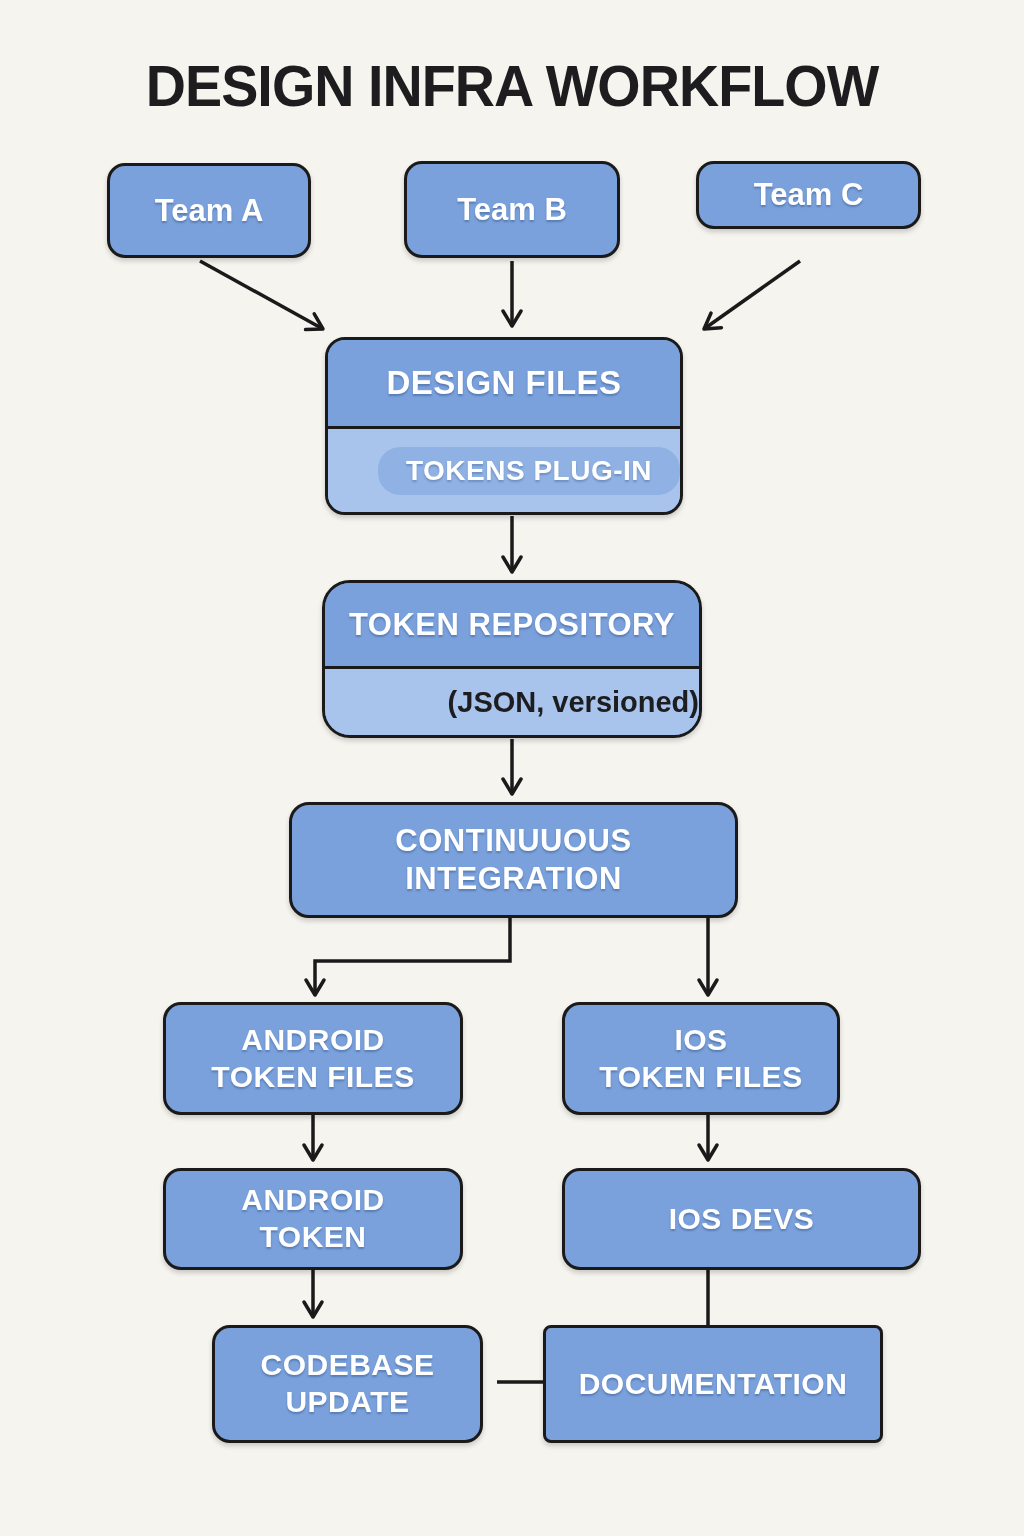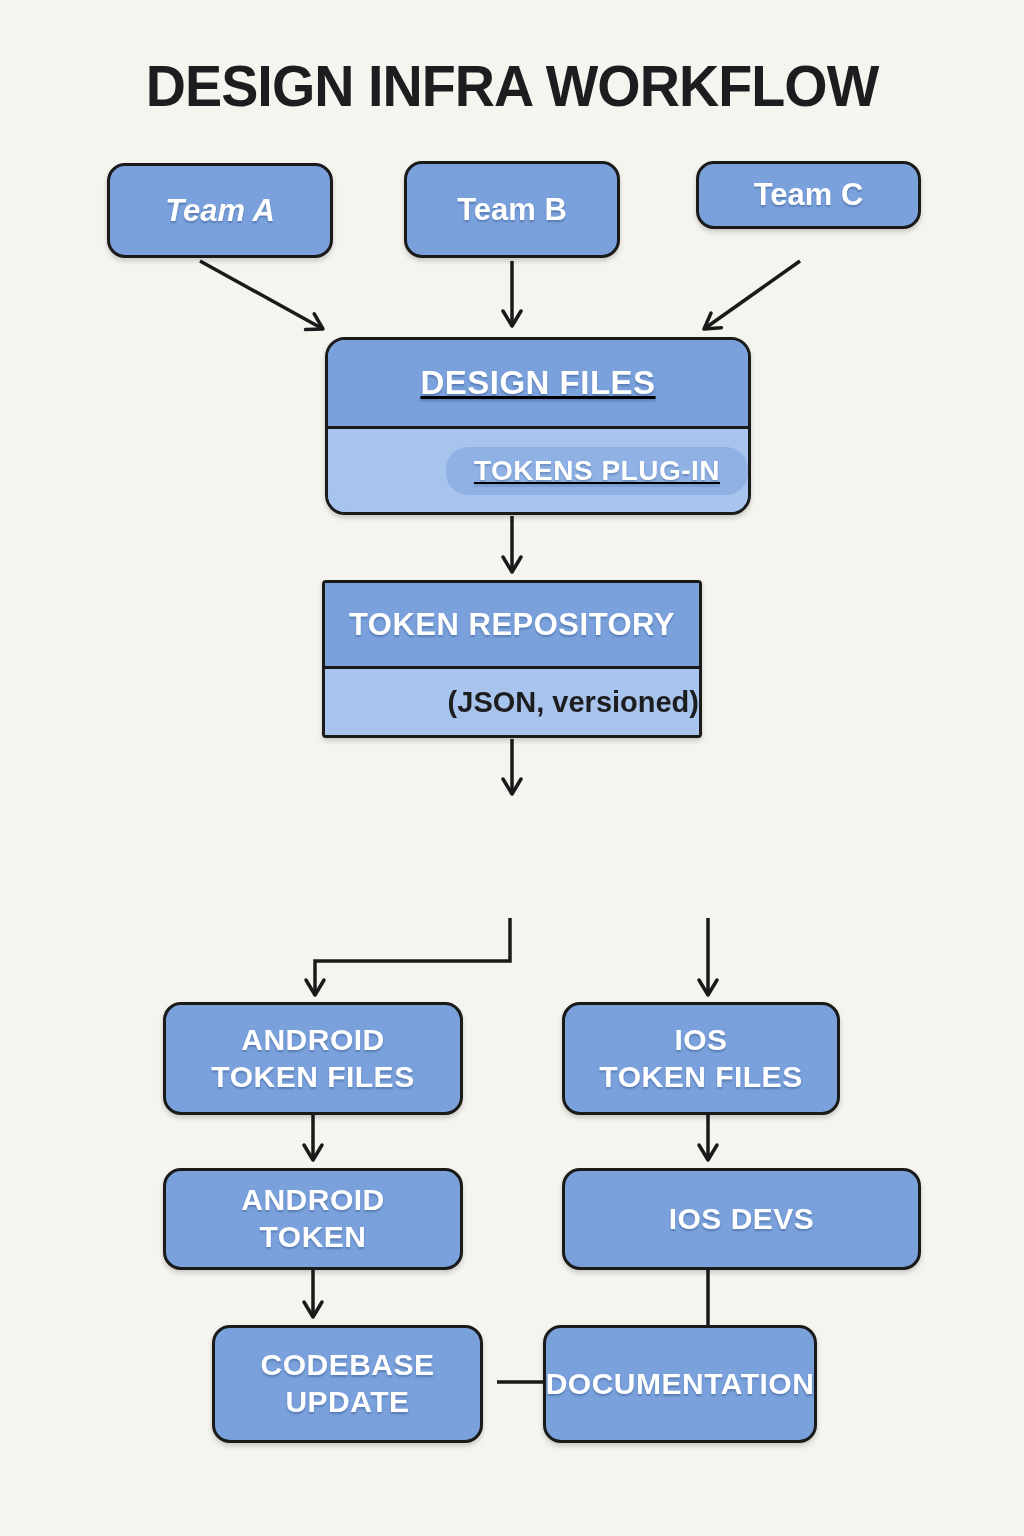--- a/index.html
+++ b/index.html
@@ -68,48 +68,52 @@
       <path d="M510,918 L510,961 L315,961 L315,995" marker-end="url(#arrowhead)"></path>
       <path d="M708,918 L708,995" marker-end="url(#arrowhead)"></path>
       <path d="M313,1115 L313,1160" marker-end="url(#arrowhead)"></path>
       <path d="M708,1115 L708,1160" marker-end="url(#arrowhead)"></path>
       <path d="M313,1270 L313,1317" marker-end="url(#arrowhead)"></path>
       <path d="M708,1270 L708,1325"></path>
       <path d="M497,1382 L543,1382"></path>
     </g>
   </svg>
 
-  <div class="node" style="left:107px;top:163px;width:226px;height:95px;font-style:italic;">
+  <div class="node" style="left:107px;top:163px;width:204px;height:95px;">
     <span class="lbl sz-team">Team A</span>
   </div>
   <div class="node" style="left:404px;top:161px;width:216px;height:97px;">
     <span class="lbl sz-team">Team B</span>
   </div>
   <div class="node" style="left:696px;top:161px;width:225px;height:68px;">
     <span class="lbl sz-team">Team C</span>
   </div>
 
-  <div class="node split" style="left:325px;top:337px;width:426px;height:178px;border-radius:20px;text-decoration:underline;">
+  <div class="node split" style="left:325px;top:337px;width:358px;height:178px;border-radius:20px;">
     <div class="sect top" style="flex-basis:86px;">
       <span class="lbl sz-big">DESIGN FILES</span>
     </div>
     <div class="sect bottom">
       <span class="pill">TOKENS PLUG-IN</span>
     </div>
   </div>
 
-  <div class="node split" style="left:322px;top:580px;width:380px;height:158px;border-radius:4px;">
+  <div class="node split" style="left:322px;top:580px;width:380px;height:158px;border-radius:28px;">
     <div class="sect top" style="flex-basis:83px;">
       <span class="lbl sz-big" style="font-size:31px;">TOKEN REPOSITORY</span>
     </div>
     <div class="sect bottom">
       <span class="sub-dark">(JSON, versioned)</span>
     </div>
   </div>
 
+  <div class="node" style="left:289px;top:802px;width:449px;height:116px;border-radius:20px;">
+    <span class="lbl sz-std" style="font-size:31px;">CONTINUUOUS</span>
+    <span class="lbl sz-std" style="font-size:31px;">INTEGRATION</span>
+  </div>
 
   <div class="node" style="left:163px;top:1002px;width:300px;height:113px;">
     <span class="lbl sz-std">ANDROID</span>
     <span class="lbl sz-std">TOKEN FILES</span>
   </div>
   <div class="node" style="left:562px;top:1002px;width:278px;height:113px;">
     <span class="lbl sz-std">IOS</span>
     <span class="lbl sz-std">TOKEN FILES</span>
   </div>
 
@@ -118,17 +122,17 @@
     <span class="lbl sz-std">TOKEN</span>
   </div>
   <div class="node" style="left:562px;top:1168px;width:359px;height:102px;">
     <span class="lbl sz-std">IOS DEVS</span>
   </div>
 
   <div class="node" style="left:212px;top:1325px;width:271px;height:118px;">
     <span class="lbl sz-std">CODEBASE</span>
     <span class="lbl sz-std">UPDATE</span>
   </div>
-  <div class="node" style="left:543px;top:1325px;width:274px;height:118px;">
+  <div class="node" style="left:543px;top:1325px;width:340px;height:118px;border-radius:8px;">
     <span class="lbl sz-std">DOCUMENTATION</span>
   </div>
 
 </div>
 
 </body></html>

